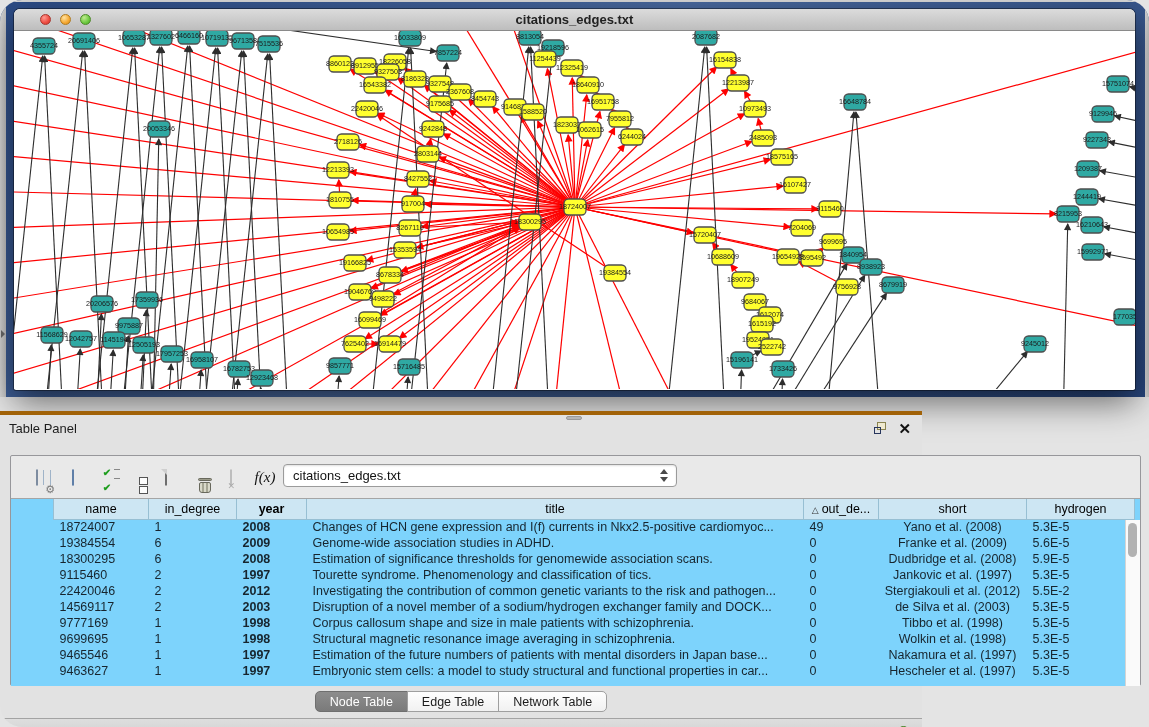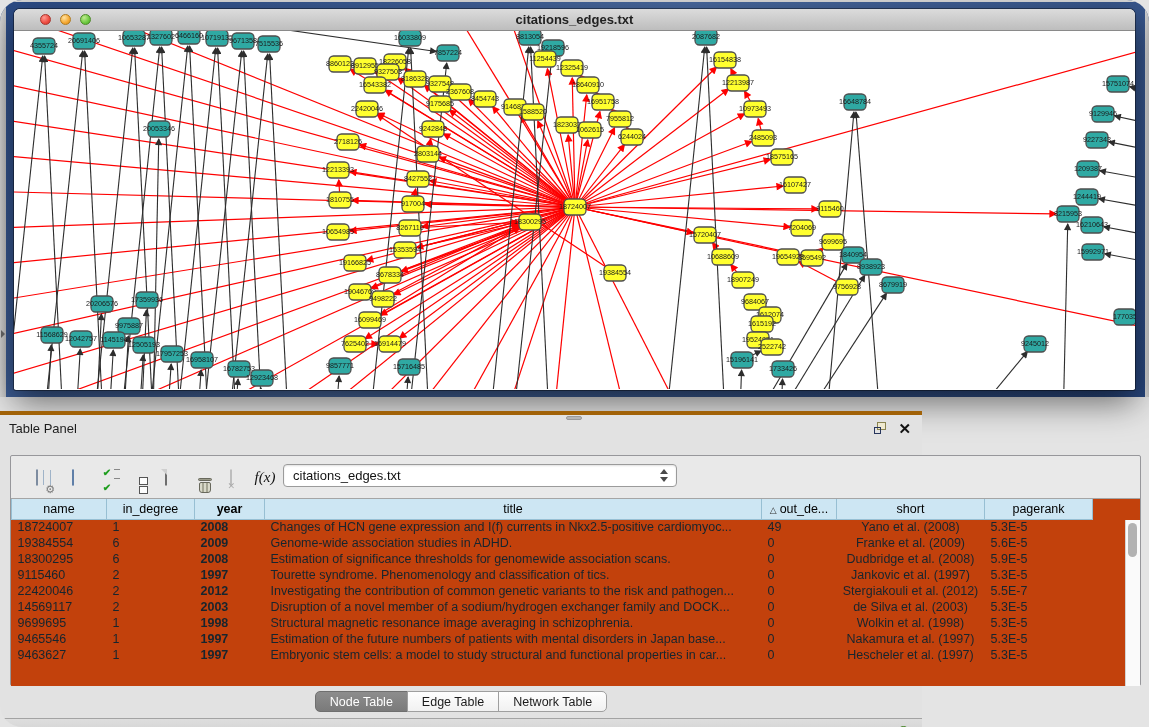--- a/index.html
+++ b/index.html
@@ -78,22 +78,22 @@
 
   .combo{position:absolute;left:272px;top:8px;width:394px;height:23px;background:#fff;
       border:1px solid #9b9b9b;border-radius:4px;box-shadow:inset 0 1px 2px rgba(0,0,0,.12);}
   .combo .val{position:absolute;left:9px;top:0;line-height:21px;font-size:13px;color:#111;}
   .combo .arrows{position:absolute;right:8px;top:4px;width:9px;height:13px;}
   .combo .arrows::before{content:"";position:absolute;left:1px;top:0;border-left:4px solid transparent;
       border-right:4px solid transparent;border-bottom:5px solid #4a4a4a;}
   .combo .arrows::after{content:"";position:absolute;left:1px;bottom:0;border-left:4px solid transparent;
       border-right:4px solid transparent;border-top:5px solid #4a4a4a;}
 
-  .tablewrap{position:absolute;left:0;top:42px;width:1129px;height:188px;background:#c2410c;
-      border-top:1px solid #a5a5a5;overflow:hidden;}
+  .tablewrap{position:absolute;left:0;top:42px;width:1129px;height:188px;background:#7dd3fc;
+      border-top:1px solid #a5a5a5;overflow:hidden;padding-left:42px;}
   table{border-collapse:collapse;table-layout:fixed;width:1081px;font-size:12.5px;color:#17252e;}
   th{background:#cde6f3;border-right:1px solid #97bfd3;border-bottom:1px solid #97bfd3;
      font-weight:normal;font-size:12.5px;color:#000;height:20px;text-align:center;overflow:hidden;white-space:nowrap;}
   th:first-child{border-left:1px solid #97bfd3;}
   td{height:16px;padding:0 0 0 6px;white-space:nowrap;overflow:hidden;}
   th:nth-child(1),td:nth-child(1){width:95px;}
   th:nth-child(2),td:nth-child(2){width:88px;}
   th:nth-child(3),td:nth-child(3){width:70px;font-weight:bold;}
   th:nth-child(4),td:nth-child(4){width:497px;}
   th:nth-child(5),td:nth-child(5){width:75px;}
@@ -759,21 +759,21 @@
       <div class="tablewrap">
         <table>
           <thead>
               <tr id="thead-row">
                 <th>name</th>
                 <th>in_degree</th>
                 <th>year</th>
                 <th>title</th>
                 <th><span class="sortg">△</span>out_de...</th>
                 <th>short</th>
-                <th>pagerank</th>
+                <th>hydrogen</th>
               </tr>
             </thead>
           <tbody id="tbody">
               <tr>
                 <td>18724007</td>
                 <td>1</td>
                 <td>2008</td>
                 <td>Changes of HCN gene expression and I(f) currents in Nkx2.5-positive cardiomyoc...</td>
                 <td>49</td>
                 <td>Yano et al. (2008)</td>
@@ -806,32 +806,41 @@
                 <td>Jankovic et al. (1997)</td>
                 <td>5.3E-5</td>
               </tr>
               <tr>
                 <td>22420046</td>
                 <td>2</td>
                 <td>2012</td>
                 <td>Investigating the contribution of common genetic variants to the risk and pathogen...</td>
                 <td>0</td>
                 <td>Stergiakouli et al. (2012)</td>
-                <td>5.5E-7</td>
+                <td>5.5E-2</td>
               </tr>
               <tr>
                 <td>14569117</td>
                 <td>2</td>
                 <td>2003</td>
                 <td>Disruption of a novel member of a sodium/hydrogen exchanger family and DOCK...</td>
                 <td>0</td>
                 <td>de Silva et al. (2003)</td>
                 <td>5.3E-5</td>
               </tr>
               <tr>
+                <td>9777169</td>
+                <td>1</td>
+                <td>1998</td>
+                <td>Corpus callosum shape and size in male patients with schizophrenia.</td>
+                <td>0</td>
+                <td>Tibbo et al. (1998)</td>
+                <td>5.3E-5</td>
+              </tr>
+              <tr>
                 <td>9699695</td>
                 <td>1</td>
                 <td>1998</td>
                 <td>Structural magnetic resonance image averaging in schizophrenia.</td>
                 <td>0</td>
                 <td>Wolkin et al. (1998)</td>
                 <td>5.3E-5</td>
               </tr>
               <tr>
                 <td>9465546</td>

